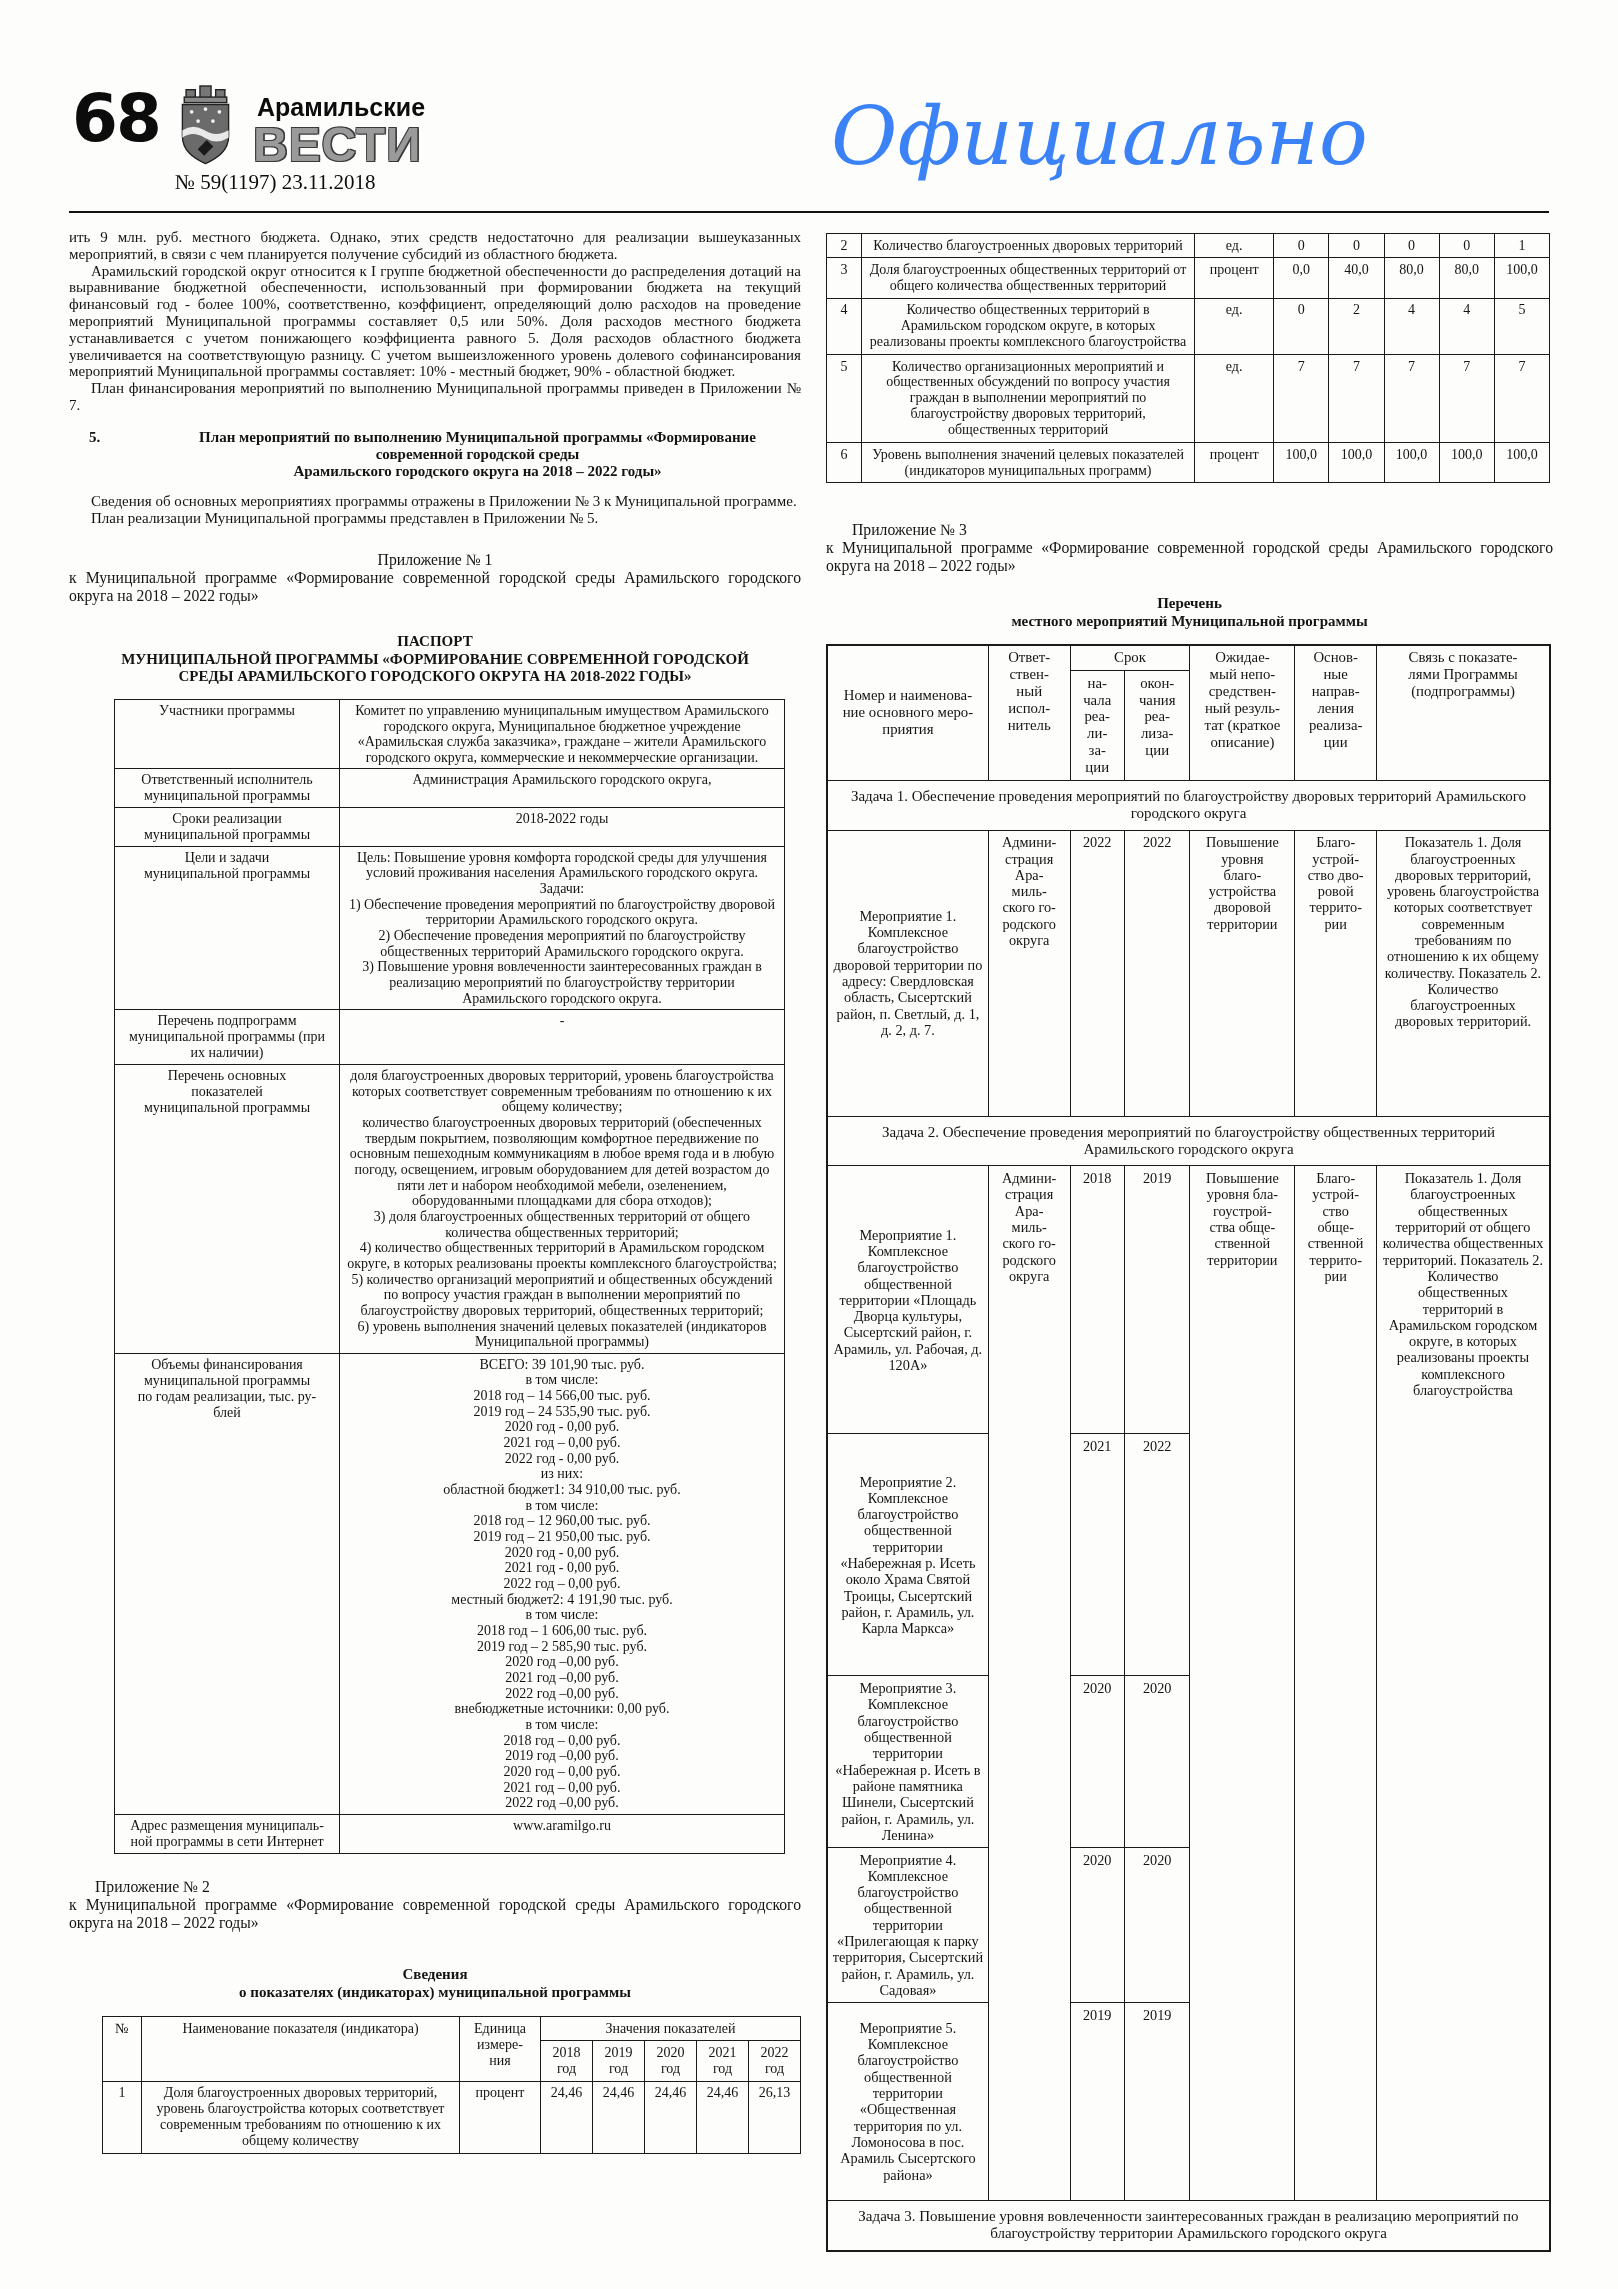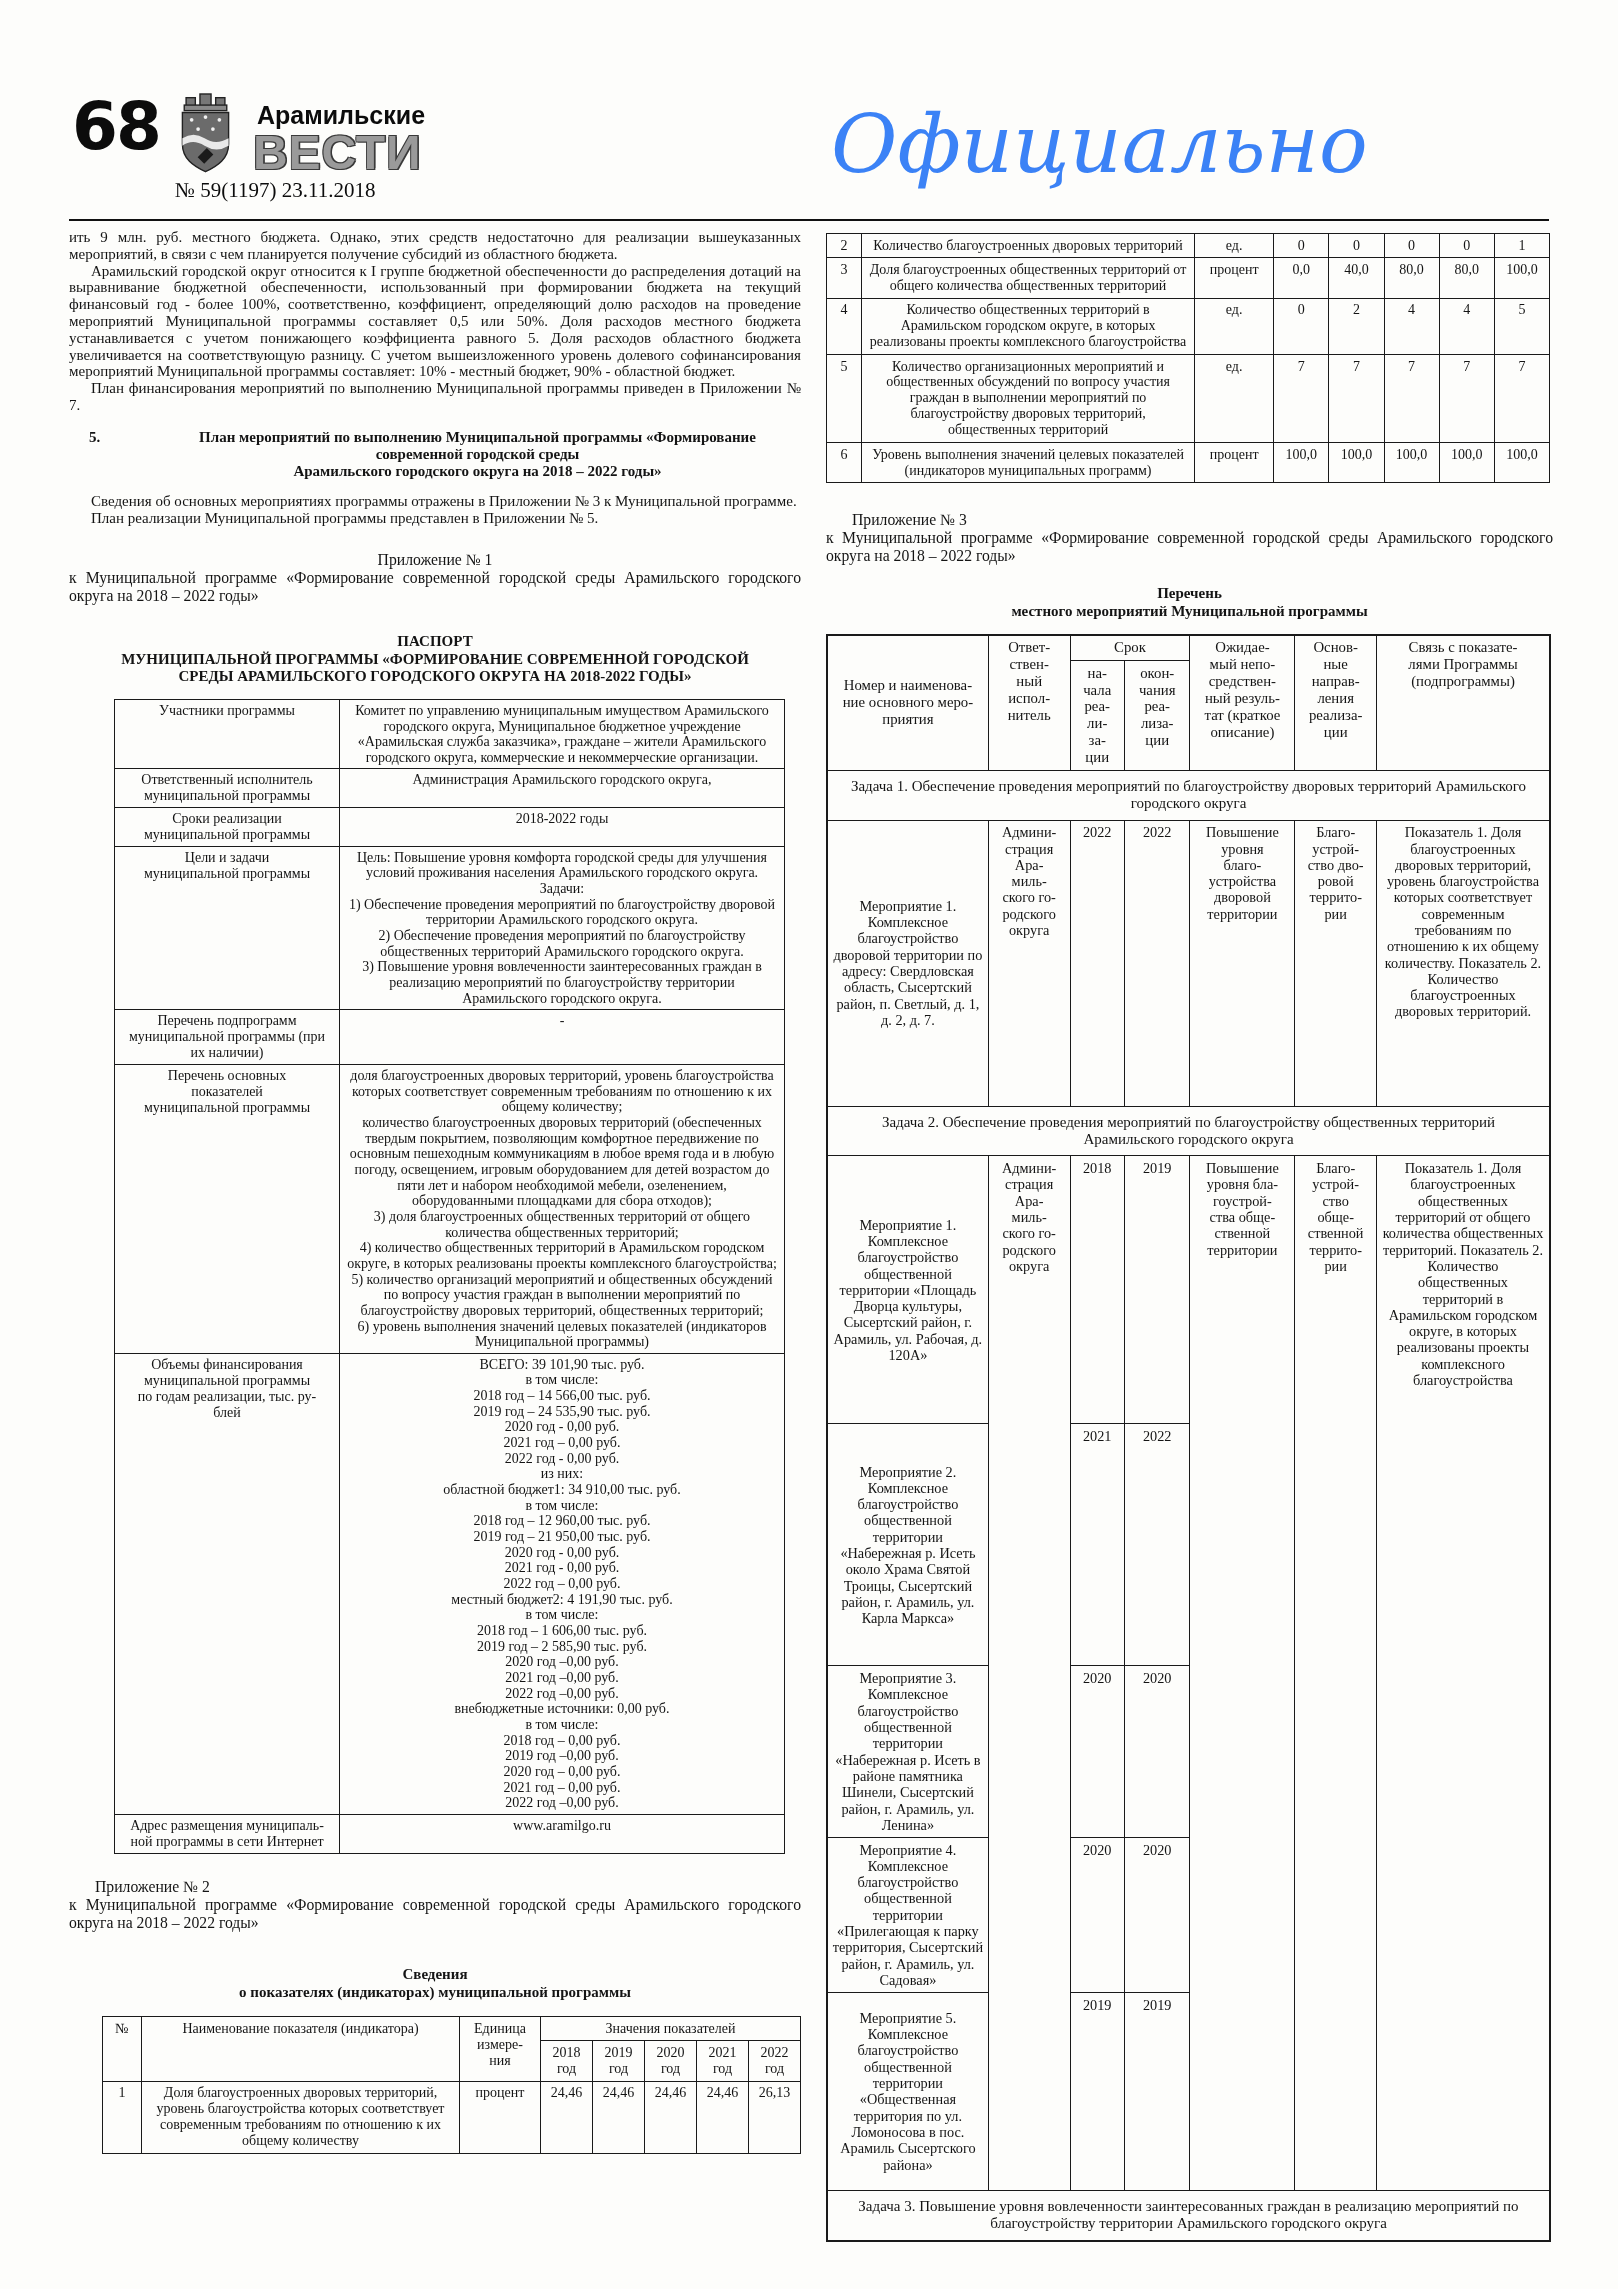--- a/index.html
+++ b/index.html
@@ -1,21 +1,21 @@
 <!DOCTYPE html>
 <html lang="ru" style="font-size:14.8px"><head>
 <meta charset="utf-8">
 <style>
   html,body{margin:0;padding:0;background:#e8e8e8;}
   .page{position:relative;width:1619px;height:2290px;margin:0 auto;background:#fdfdfb;color:#141414;
         font-family:"Liberation Serif","DejaVu Serif",serif;overflow:hidden;}
   .pre{white-space:pre-line;}
 
   
-  .masthead{position:absolute;left:0;top:16px;width:100%;height:208px;}
+  .masthead{position:absolute;left:0;top:8px;width:100%;height:208px;}
   .pageno{position:absolute;left:72px;top:72px;font-family:"DejaVu Sans",sans-serif;
           font-weight:bold;font-size:66px;letter-spacing:-1.8px;color:#0c0c0c;}
   .coat{position:absolute;left:175px;top:76px;}
   .brand-top{position:absolute;left:257px;top:85px;font-family:"Liberation Sans",sans-serif;
              font-weight:bold;font-size:25px;color:#0c0c0c;}
   .brand-bottom{position:absolute;left:253px;top:109px;font-family:"Liberation Sans",sans-serif;
                 font-weight:800;font-size:48px;letter-spacing:0.9px;color:#9a9a9a;
                 text-shadow:1.4px 1.4px 0 #3a3a3a,-0.9px -0.9px 0 #3a3a3a,1.4px -0.9px 0 #3a3a3a,-0.9px 1.4px 0 #3a3a3a;}
   .issue{position:absolute;left:175px;top:162px;font-size:21px;color:#0c0c0c;}
   .mast-rule{position:absolute;left:69px;top:203px;width:1480px;height:1.8px;background:#111;}
@@ -321,21 +321,21 @@
         <td>процент</td>
         <td>100,0</td>
         <td>100,0</td>
         <td>100,0</td>
         <td>100,0</td>
         <td>100,0</td>
       </tr>
     </tbody>
       </table>
 
-    <div class="appendix" style="margin-top:28px;">
+    <div class="appendix" style="margin-top:38px;">
       <div class="line1">Приложение № 3</div>
       <div class="rest">к Муниципальной программе «Формирование современной городской среды Арамильского городского округа на 2018 – 2022 годы»</div>
     </div>
 
     <div class="block-title pre" style="margin-top:20px;">Перечень
 местного мероприятий Муниципальной программы</div>
 
     <table class="plan">
       <colgroup>
         <col style="width:160px">

